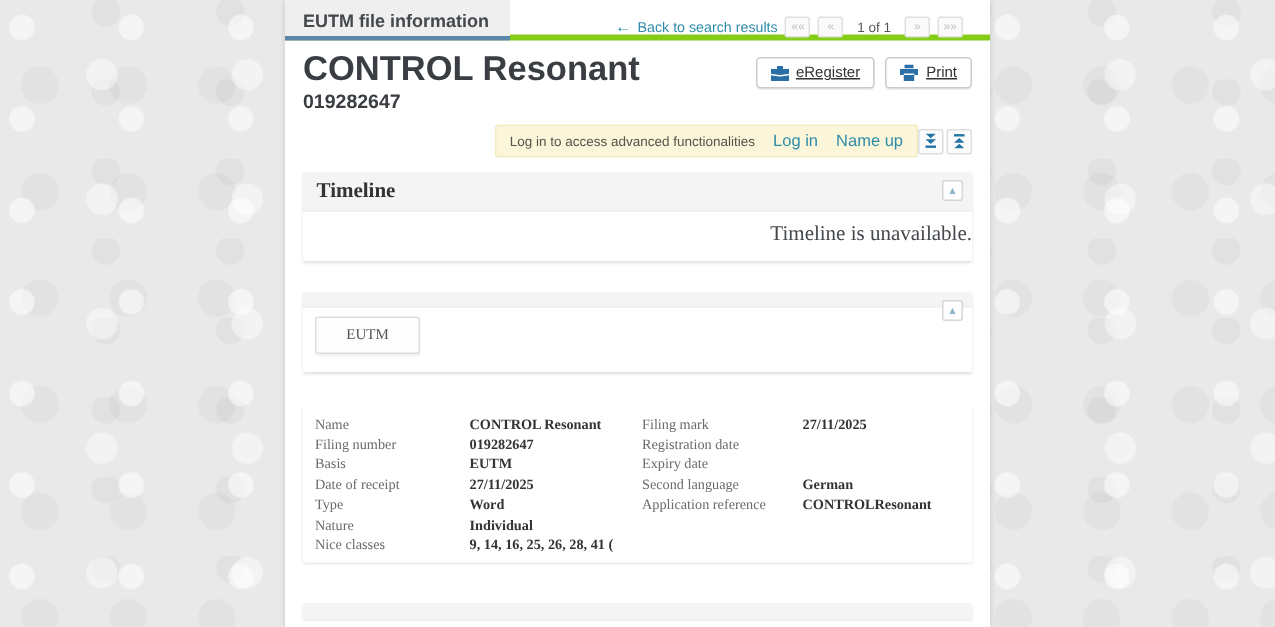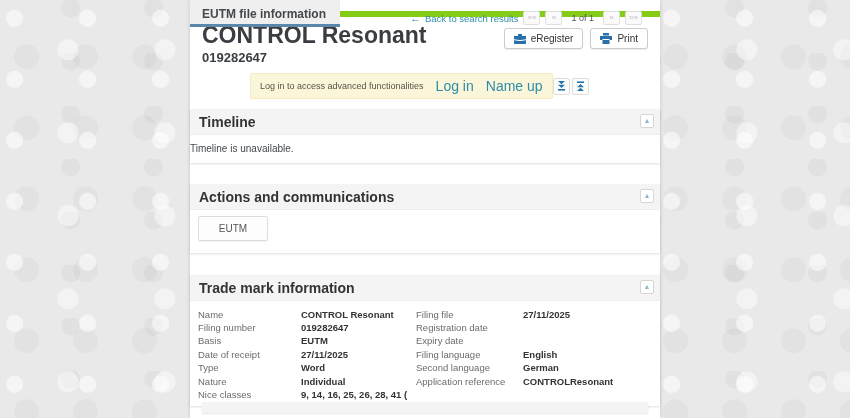--- a/index.html
+++ b/index.html
@@ -12,21 +12,21 @@
       radial-gradient(circle at 70% 60%, rgba(255,255,255,.45) 0 10px, transparent 11px),
       radial-gradient(circle at 45% 80%, rgba(0,0,0,.03) 0 12px, transparent 13px),
       radial-gradient(circle at 85% 15%, rgba(0,0,0,.035) 0 9px, transparent 10px);
     background-size:73px 61px, 97px 83px, 59px 71px, 83px 53px;
   }
   .page {
     position:relative; width:470px; height:418px; margin:0 auto;
     background:#fff; box-shadow:0 0 4px rgba(0,0,0,.15);
   }
   
-  .tabbar { height:17px; border-bottom:6px solid #84cc16; position:relative; }
+  .tabbar { height:27px; border-bottom:4px solid #84cc16; position:relative; }
   .tab {
     display:inline-block; height:27px; padding:7px 14px 0 12px;
     background:#efefef; border-bottom:3px solid #5b87aa;
     font-size:12px; font-weight:bold; color:#44484c; cursor:pointer;
   }
   .topnav { position:absolute; top:3px; right:18px; display:flex; align-items:center; gap:5px; }
   .back-link { color:#2f8ca8; font-size:9.5px; text-decoration:none; display:flex; align-items:center; gap:4px; cursor:pointer; }
   .back-arrow { color:#2f8ca8; font-size:11px; line-height:1; }
   .pgbtn {
     min-width:17px; height:14px; border:1px solid #e0e0e0; background:#fafafa;
@@ -34,49 +34,49 @@
   }
   .pgpos { font-size:9px; color:#555; margin:10px 4px; }
   
   .title-row { display:flex; justify-content:space-between; padding:6px 12px 0 12px; }
   .tm-title { font-size:23px; font-weight:bold; color:#3a3e42; line-height:1.1; }
   .tm-number { font-size:13px; font-weight:bold; color:#3a3e42; margin-top:2px; }
   .action-btns { display:flex; gap:7px; margin-top:5px; align-items:flex-start; }
   .abtn {
     display:inline-flex; align-items:center; gap:5px; height:21px; padding:0 9px;
     border:1px solid #ccc; border-radius:3px; background:#fff;
-    box-shadow:0 1px 1px rgba(0,0,0,.08); font-size:10px; color:#333; cursor:pointer; white-space:nowrap;
-  }
-  
-  .login-row { display:flex; justify-content:flex-start; align-items:center; margin:8px 12px 0 12px;padding-left:48px; }
+    box-shadow:0 1px 1px rgba(0,0,0,.08); font-size:10px; color:#333; cursor:pointer; white-space:nowrap;text-decoration:underline;
+  }
+  
+  .login-row { display:flex; justify-content:flex-end; align-items:center; margin:8px 12px 0 12px;padding-left:48px; }
   .login-bar {
     display:inline-flex; align-items:center; gap:12px; background:#fbf6d9;
     border:1px solid #f3ebc3; padding:4px 9px; font-size:9px; color:#55534a; border-radius:2px;
   }
-  .login-bar a { color:#2f8ca8; text-decoration:none; font-size:14px; cursor:pointer; }
+  .login-bar a { color:#2f8ca8; text-decoration:none; font-size:11px; cursor:pointer; }
   .mini-btns { display:flex; gap:2px; }
   .mini-btn {
     width:17px; height:17px; border:1px solid #ddd; background:#fcfcfc; border-radius:2px;
     display:flex; align-items:center; justify-content:center; cursor:pointer;
   }
   
-  .section { margin:0 0; box-shadow:0 1px 2px rgba(0,0,0,.13); background:#fff; }
+  .section { margin:0 12px; box-shadow:0 1px 2px rgba(0,0,0,.13); background:#fff;font-family:Liberation Serif, serif; }
   .sec-timeline { margin-top:10px; }
   .sec-actions { margin-top:21px; }
   .sec-tminfo { margin-top:22px; }
   .section-header {
     position:relative; background:#f4f4f4; padding:5px 8px 4px 9px;
     font-size:14px; font-weight:bold; color:#333; border-bottom:1px solid #eee;
   }
   .toggle-btn {
     position:absolute; right:6px; top:5px; width:14px; height:14px;
     border:1px solid #d6d6d6; background:#fff; border-radius:2px;
     font-size:7px; line-height:12px; color:#8fb6c9; text-align:center; cursor:pointer;
   }
-  .timeline-body { padding:8px 0 9px 0; text-align:left; font-size:10px; color:#44484c; }
+  .timeline-body { padding:8px 0 9px 0; text-align:right; font-size:14px; color:#44484c; }
   .actions-body { padding:6px 8px 12px 8px; }
   .eutm-btn {
     width:70px; height:25px; border:1px solid #ddd; border-radius:2px; background:#fdfdfd;
     box-shadow:0 1px 1px rgba(0,0,0,.06); font-size:10px; color:#555;
     display:flex; align-items:center; justify-content:center; cursor:pointer;
   }
   
   .tm-body { display:flex; padding:5px 8px 6px 8px; font-size:9.5px; }
   .col-left { width:218px; flex:0 0 218px; }
   .col-right { flex:1; }
@@ -166,35 +166,30 @@
       <span>Timeline</span>
       <span class="toggle-btn">▲</span>
     </div>
     <div class="timeline-body">
       <span>Timeline is unavailable.</span>
     </div>
   </div>
 
   <div class="section sec-actions">
     <div class="section-header">
-      <span>Actions and communications</span>
       <span class="toggle-btn">▲</span>
     </div>
     <div class="actions-body">
       <div class="eutm-btn">
         <span>EUTM</span>
       </div>
     </div>
   </div>
 
   <div class="section sec-tminfo">
-    <div class="section-header">
-      <span>Trade mark information</span>
-      <span class="toggle-btn">▲</span>
-    </div>
     <div class="tm-body">
 
       <div class="col-left">
         <div class="row">
           <span class="lbl">Name</span>
           <span class="val">CONTROL Resonant</span>
         </div>
         <div class="row">
           <span class="lbl">Filing number</span>
           <span class="val">019282647</span>
@@ -217,36 +212,32 @@
         </div>
         <div class="row">
           <span class="lbl">Nice classes</span>
           <span class="val" style="flex:1;"><span>9, 14, 16, 25, 26, 28, 41 ( </span></span>
         </div>
 
       </div>
 
       <div class="col-right">
         <div class="row">
-          <span class="lbl">Filing file</span>
+          <span class="lbl">Filing mark</span>
           <span class="val">27/11/2025</span>
         </div>
         <div class="row">
           <span class="lbl">Registration date</span>
           <span class="val"></span>
         </div>
         <div class="row">
           <span class="lbl">Expiry date</span>
           <span class="val"></span>
         </div>
         <div class="row">
-          <span class="lbl">Filing language</span>
-          <span class="val">English</span>
-        </div>
-        <div class="row">
           <span class="lbl">Second language</span>
           <span class="val">German</span>
         </div>
         <div class="row">
           <span class="lbl">Application reference</span>
           <span class="val">CONTROLResonant</span>
         </div>
 
       </div>
 

